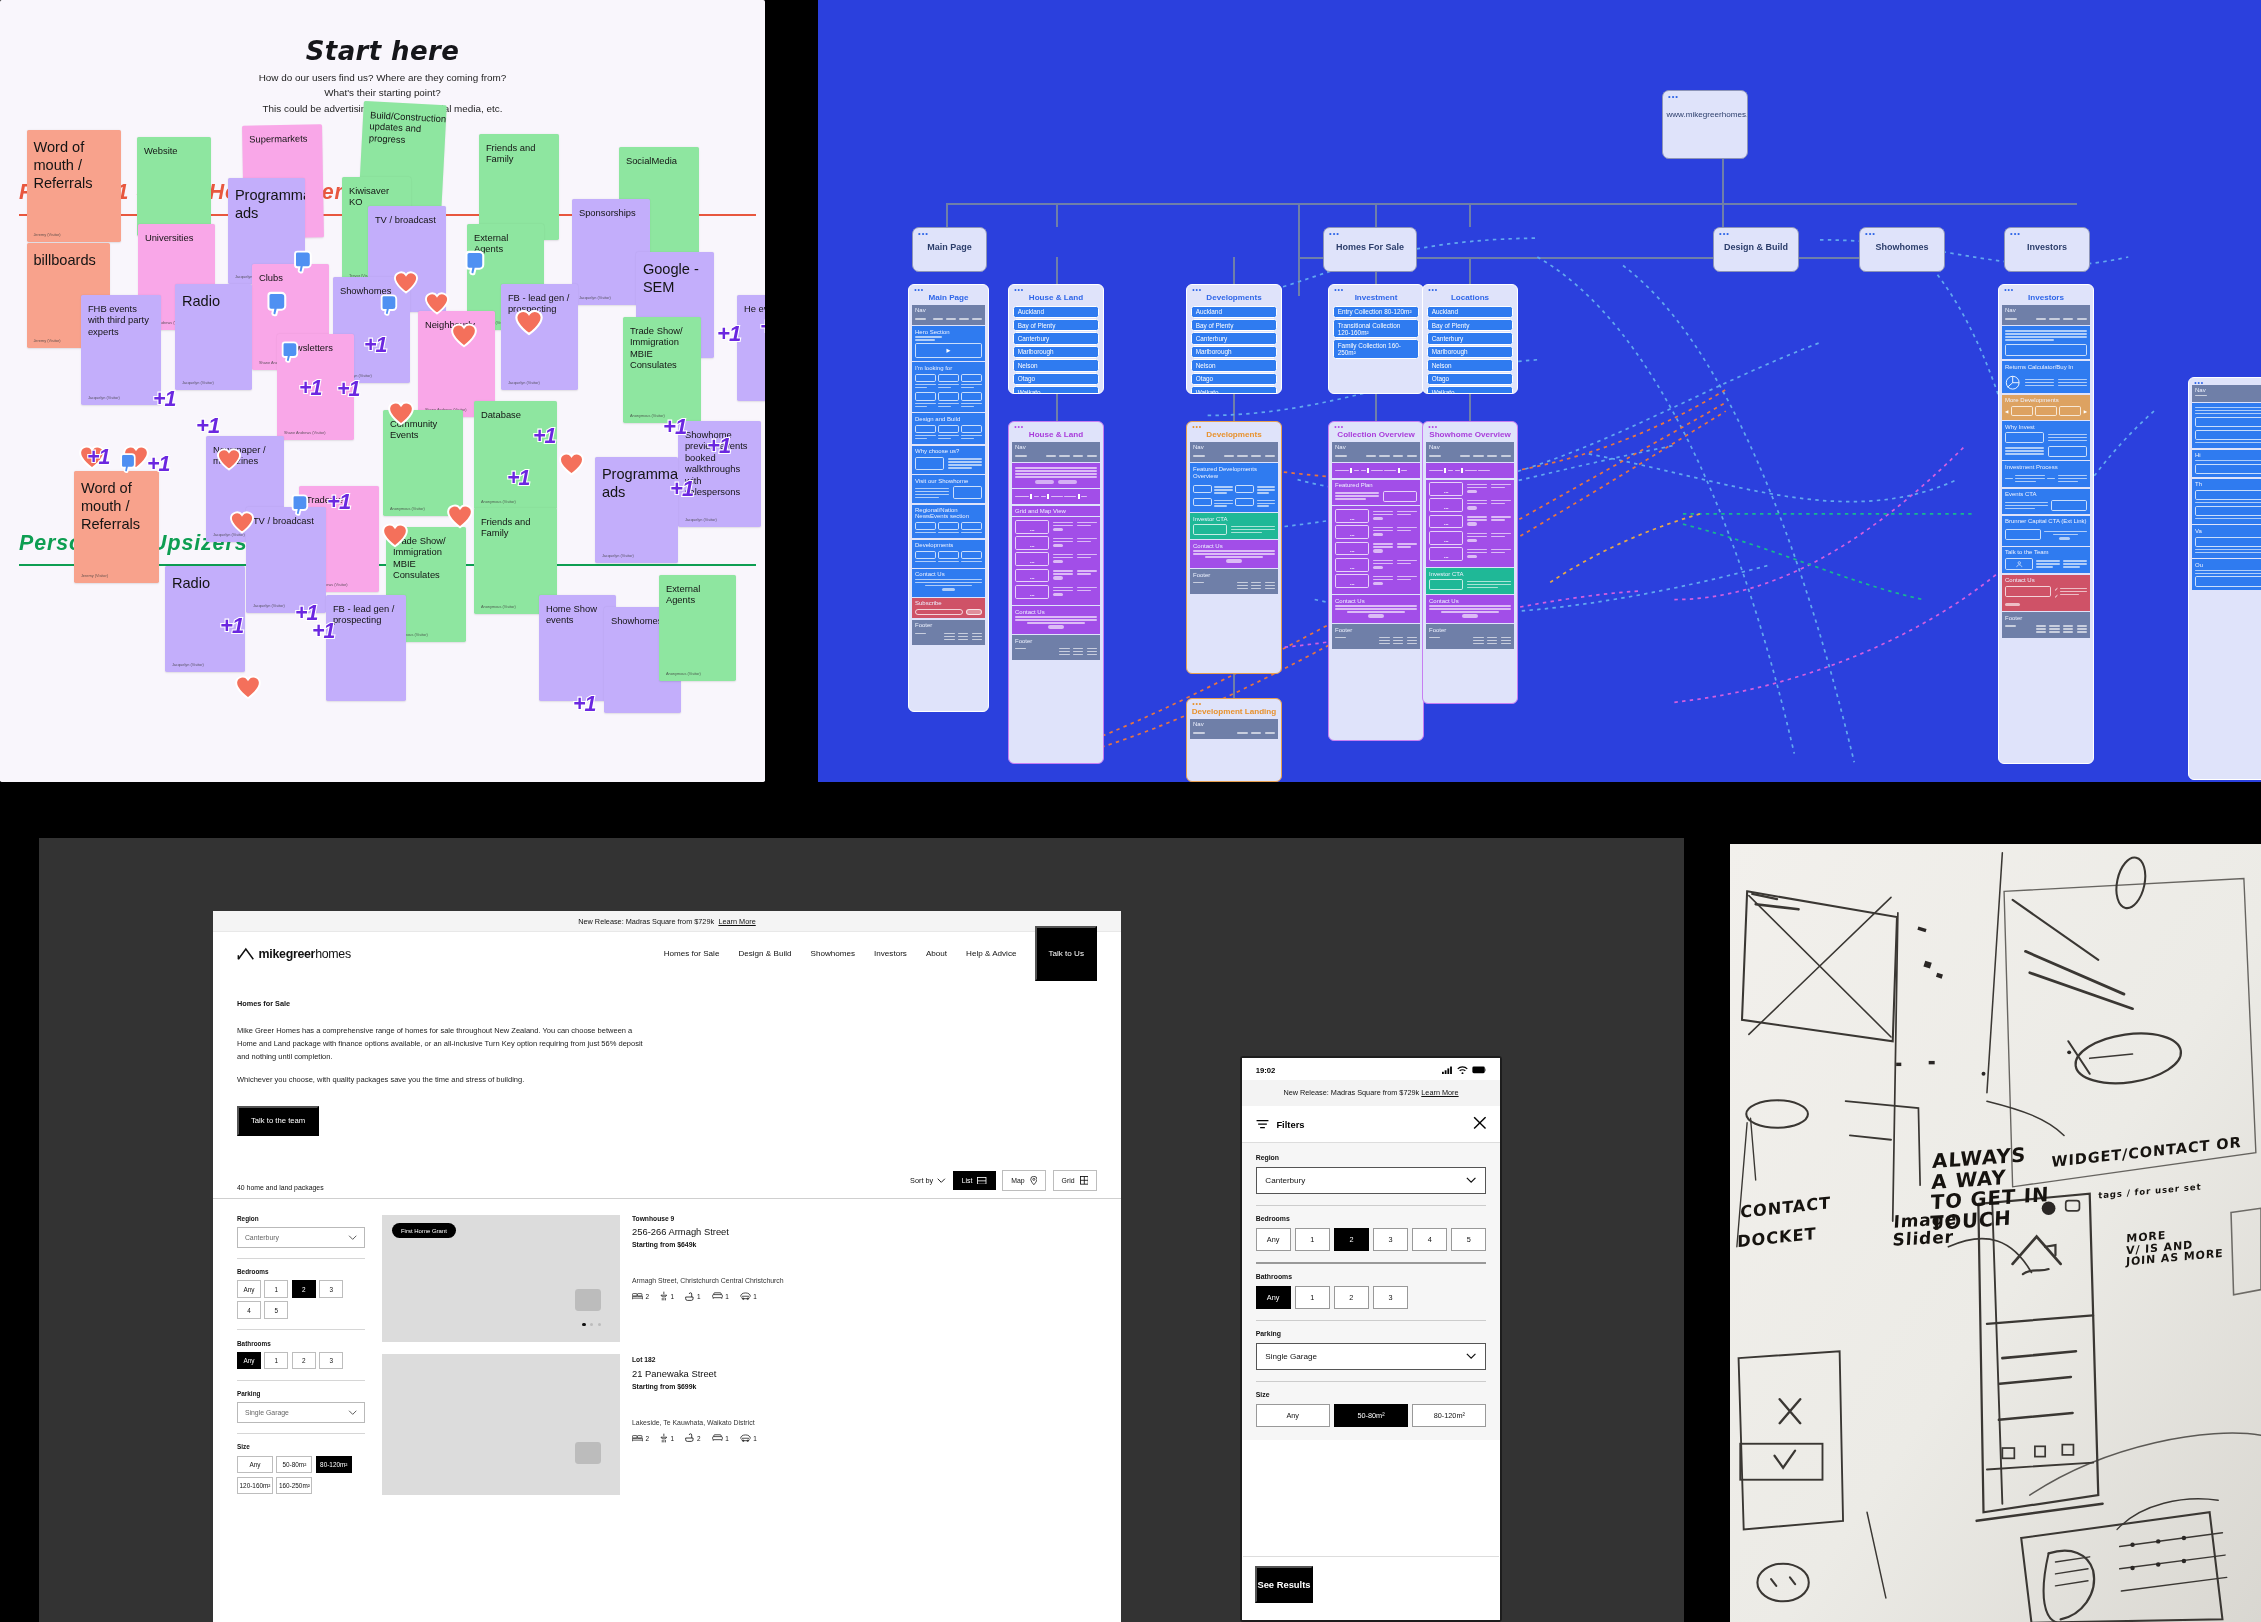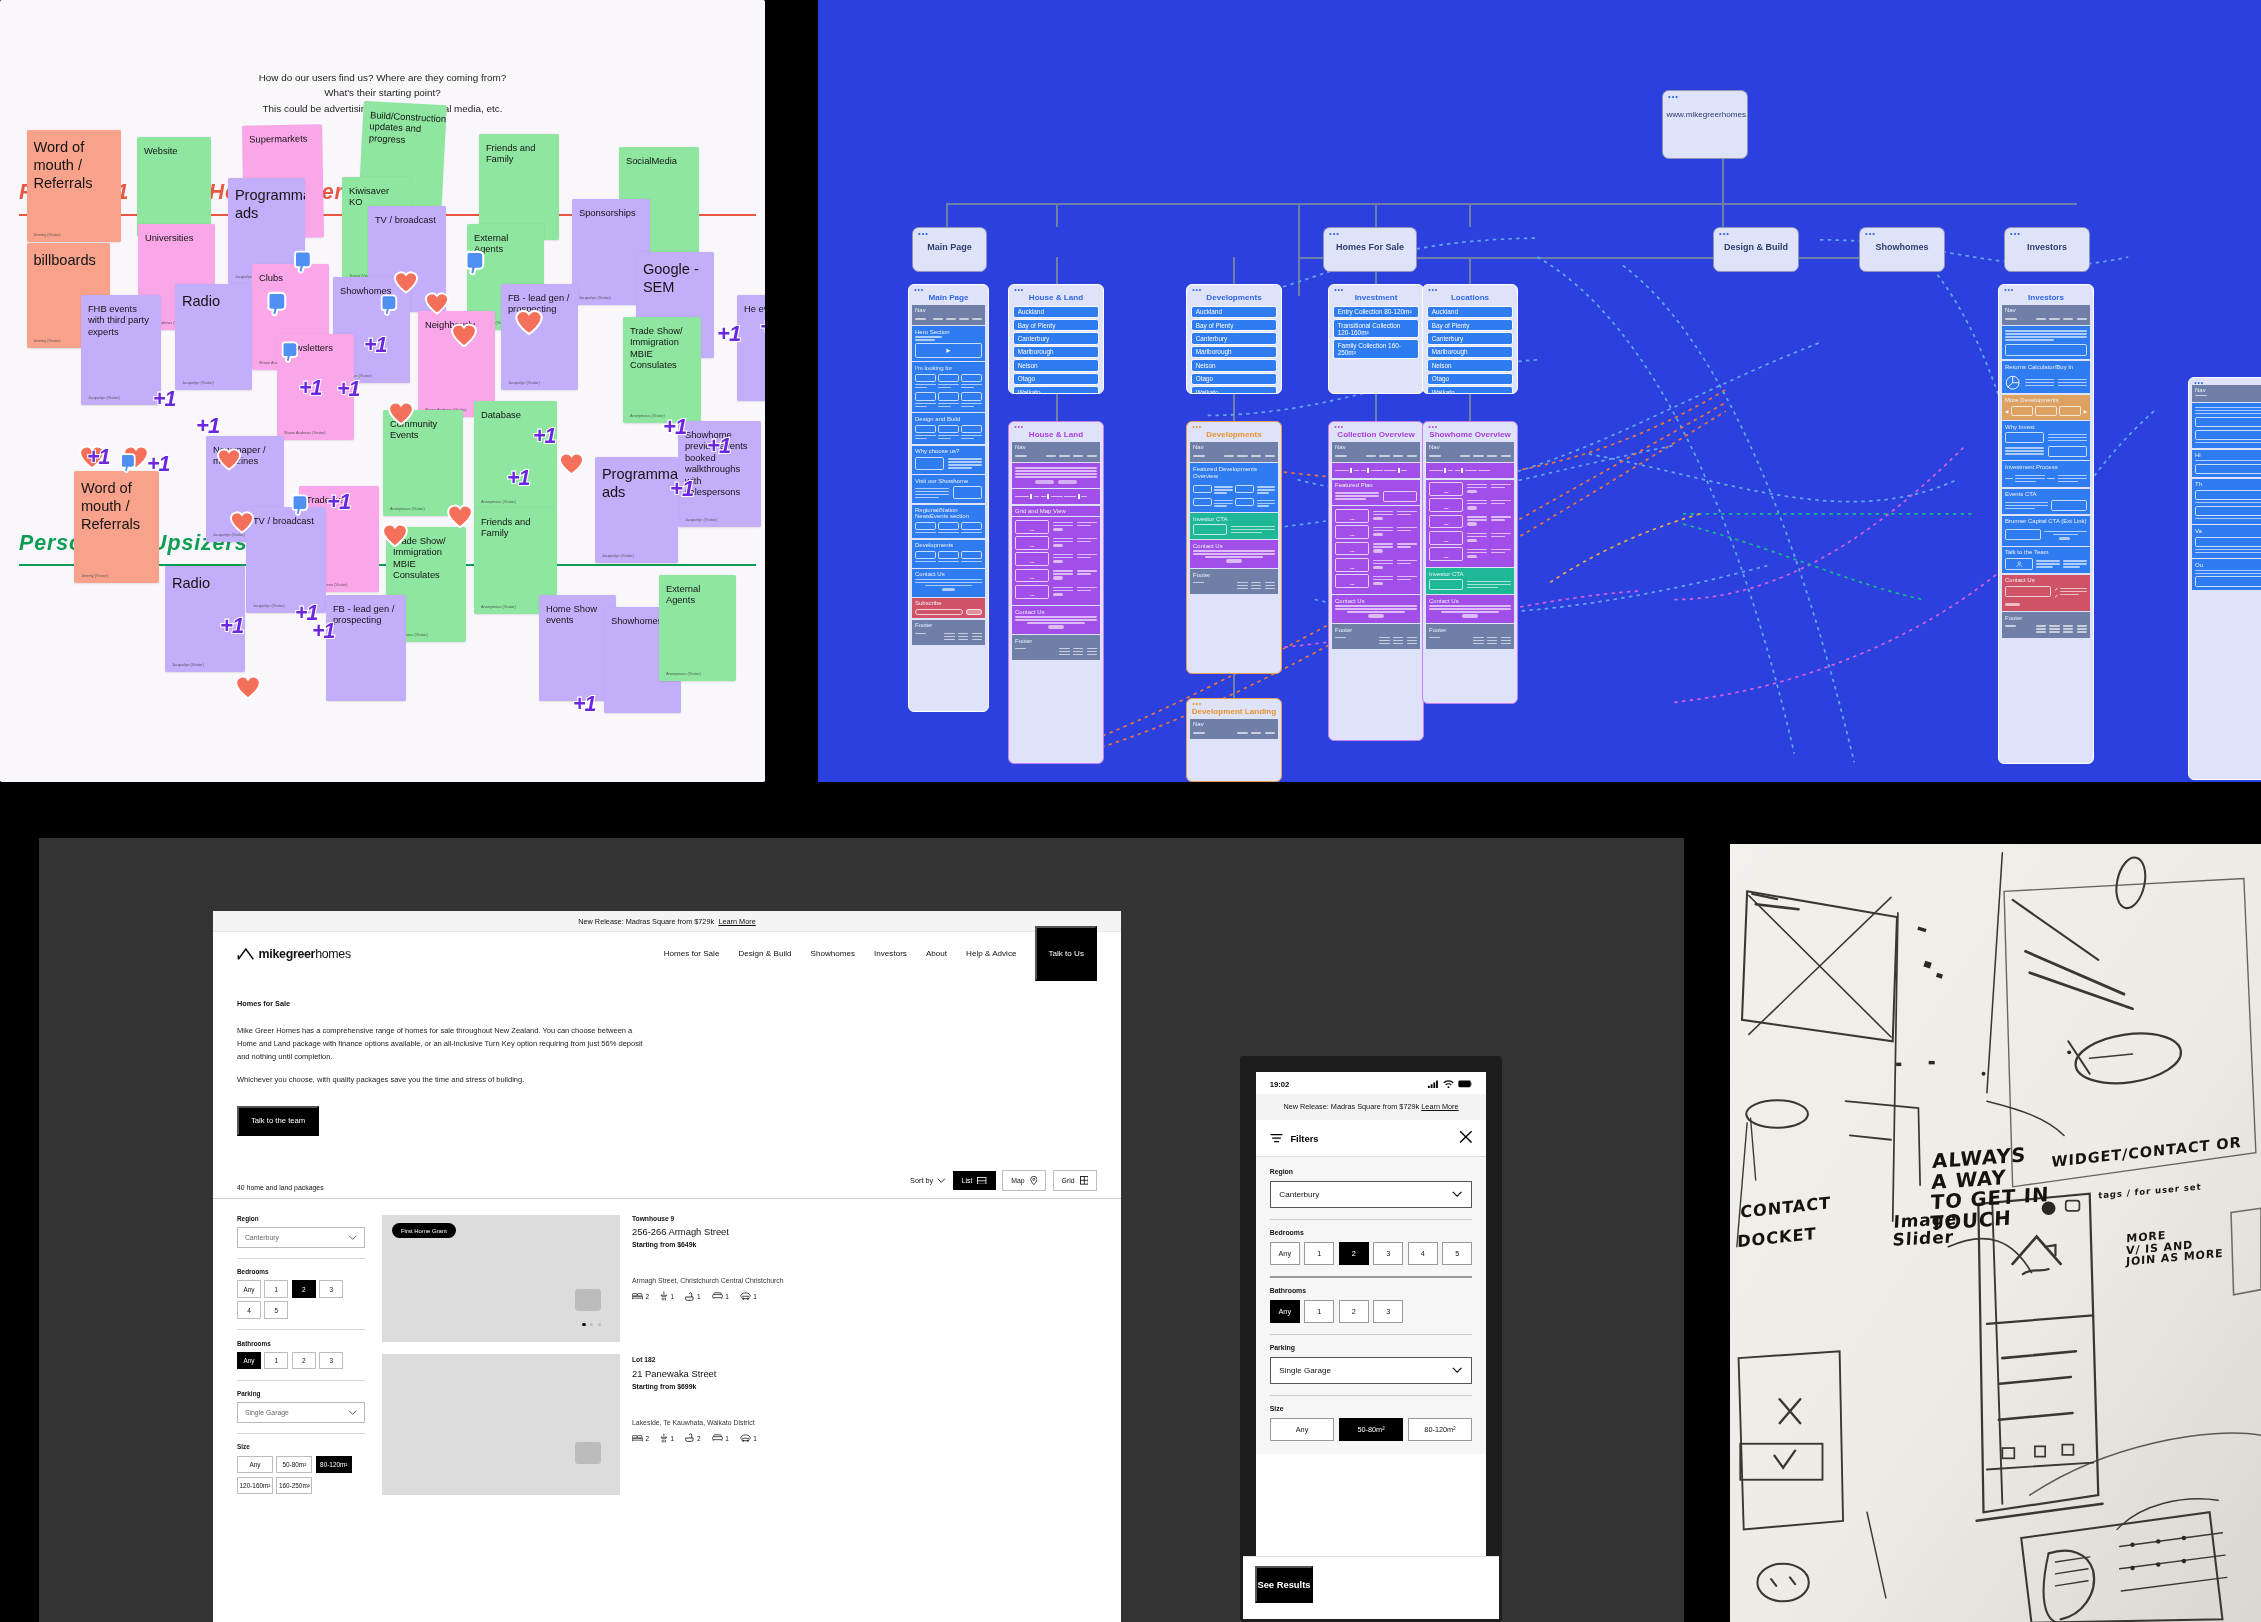--- a/index.html
+++ b/index.html
@@ -157,21 +157,21 @@
   .d-adr { font-size:9.4px; color:#111; margin-top:4.3px; }
   .d-pri { font-size:6.9px; font-weight:700; color:#111; margin-top:4.3px; }
   .d-loc { font-size:6.9px; color:#333; margin-top:29px; }
   .specs { display:flex; gap:11px; margin-top:6.9px; font-size:6.4px; color:#111;
            align-items:center; }
   .specs span { display:flex; gap:2.6px; align-items:center; }
 
   
   #panel-mobile {
     position:absolute; left:1240px; top:1056px; width:262px; height:566px;
-    background:#1d1d1d; border-radius:3.4px; overflow:hidden; padding:16px;
+    background:#1d1d1d; border-radius:3.4px; overflow:hidden; padding:2px;
   }
   #phone { background:#fff; width:100%; height:100%; overflow:hidden; }
   .ph-status { display:flex; align-items:center; padding:7.7px 13.7px 5.1px;
                font-size:7.7px; font-weight:700; color:#000; }
   .ph-status .ic { margin-left:auto; display:flex; gap:3.4px; align-items:center; }
   .ph-banner { background:#f3f3f3; font-size:7.3px; text-align:center;
                padding:8.6px 3.4px; color:#111; }
   .ph-filters { display:flex; align-items:center; gap:7.7px; padding:10.3px 13.7px;
                 border-bottom:0.9px solid #ddd; font-size:9.4px; font-weight:700; }
   .ph-body { background:#f6f6f6; padding:11px 13.7px 0; height:297px; overflow:hidden; }
@@ -195,20 +195,21 @@
     background:#ece9e3; overflow:hidden;
   }
   #panel-sketch svg { position:absolute; left:0; top:0; }
   .inkw { position:absolute; font-family:"DejaVu Sans", sans-serif; font-weight:700;
           color:#16130f; letter-spacing:0.9px; line-height:1.05; }
 </style>
 </head>
 <body>
 
 <div id="panel-figjam">
+  <div class="fj-title">Start here</div>
   <div class="fj-sub" style="white-space:pre-line">How do our users find us? Where are they coming from? What's their starting point?
 This could be advertising, resources, social media, etc.</div>
 
   <div class="fj-persona" style="left:19px;top:180px;color:#e8573f">Persona 1 - First Home Buyers</div>
   <div class="fj-rule" style="left:19px;top:214px;width:737px;background:#e8573f"></div>
 
   <div class="fj-persona" style="left:19px;top:531px;color:#0e9e52">Persona 2 - Upsizers</div>
   <div class="fj-rule" style="left:19px;top:564px;width:737px;background:#0e9e52"></div>
 
   <div id="stickies-p1">

